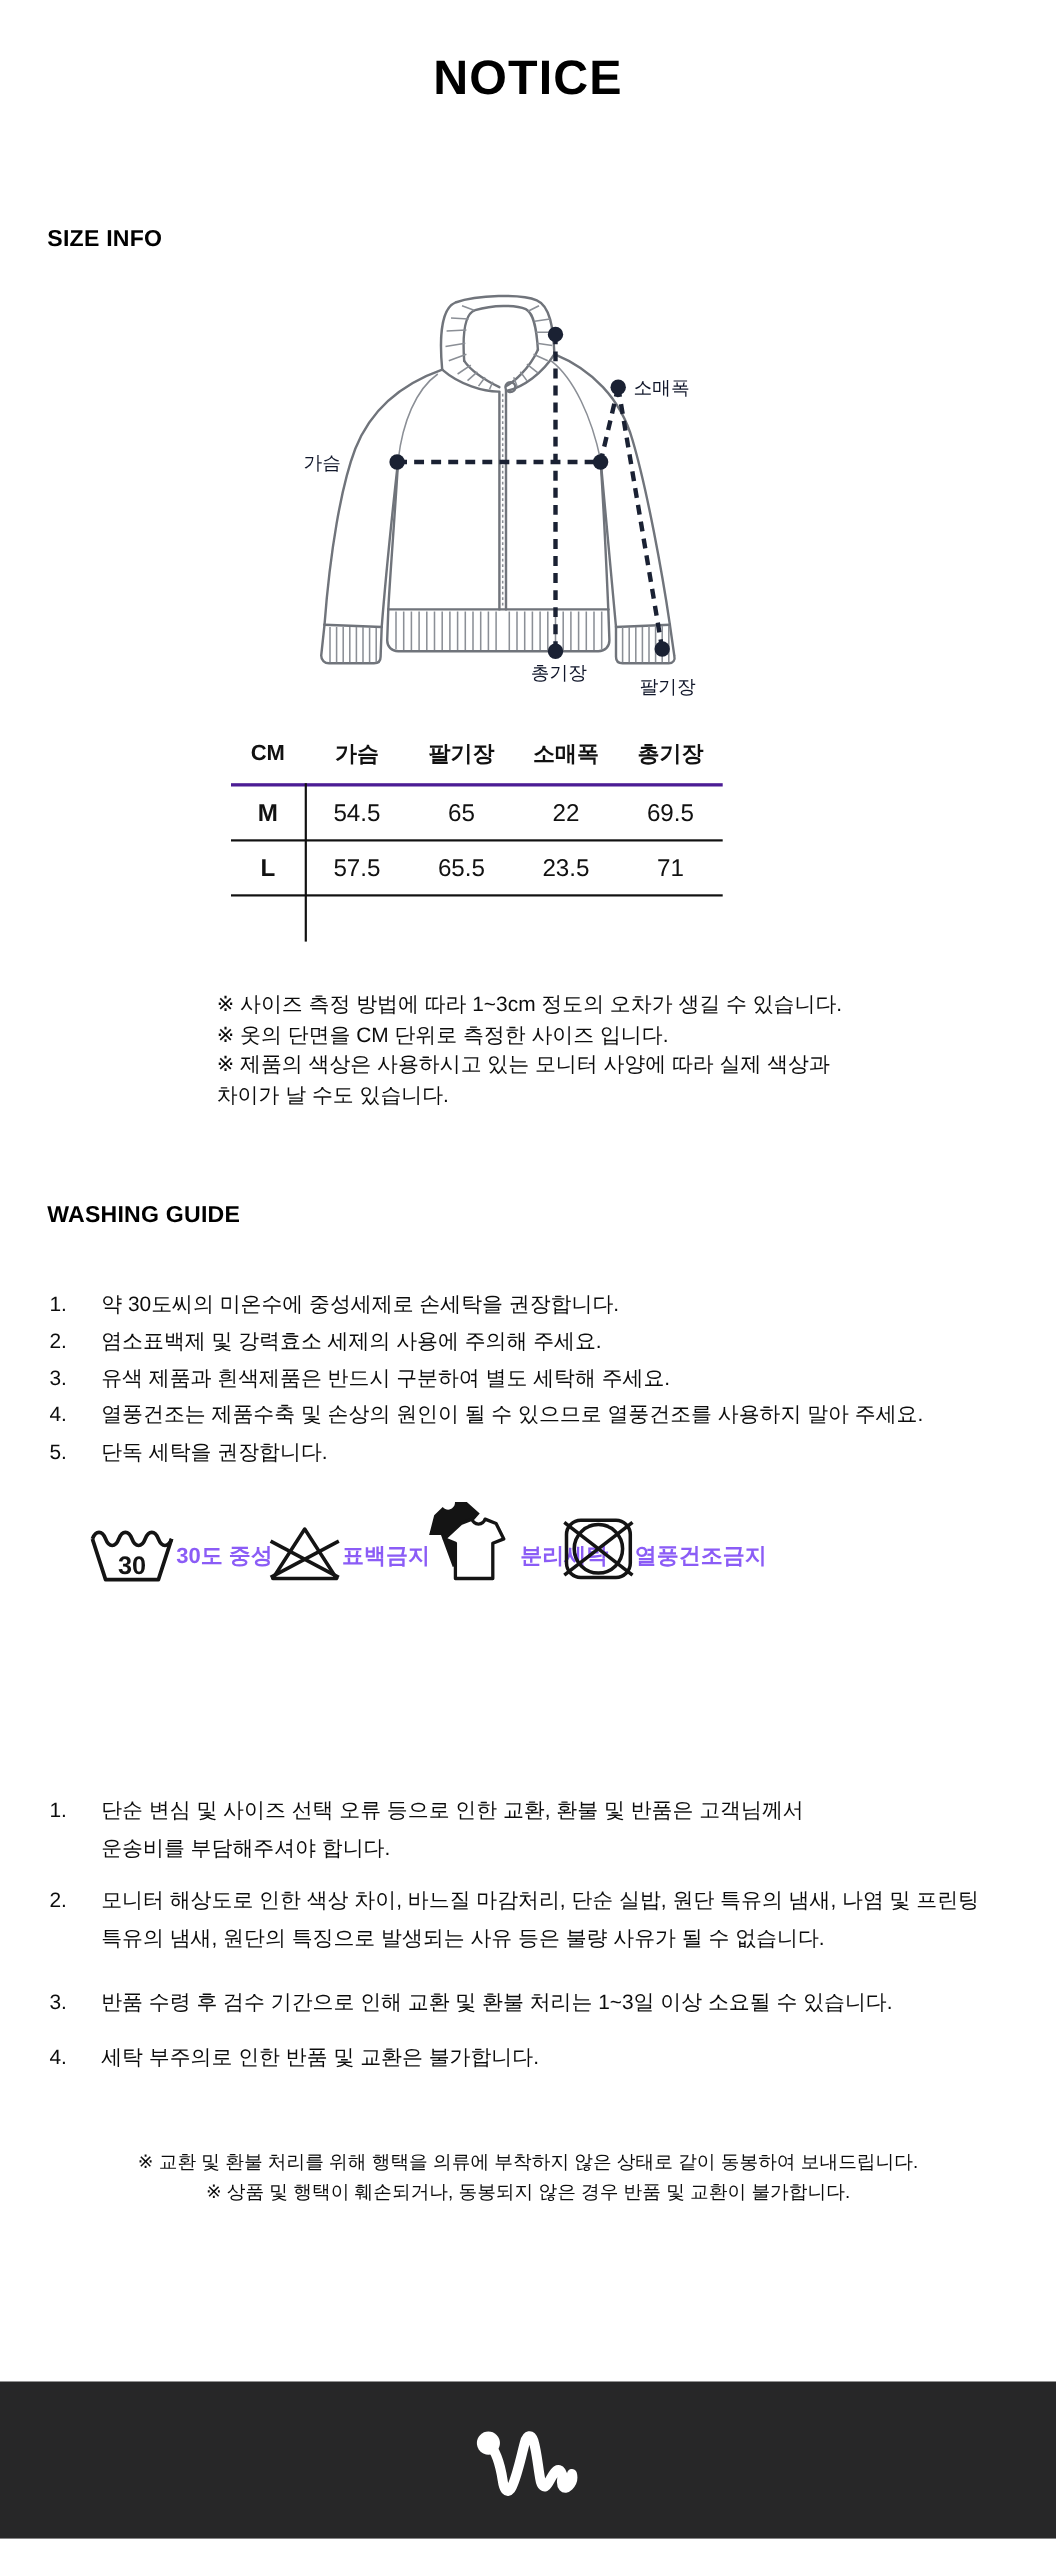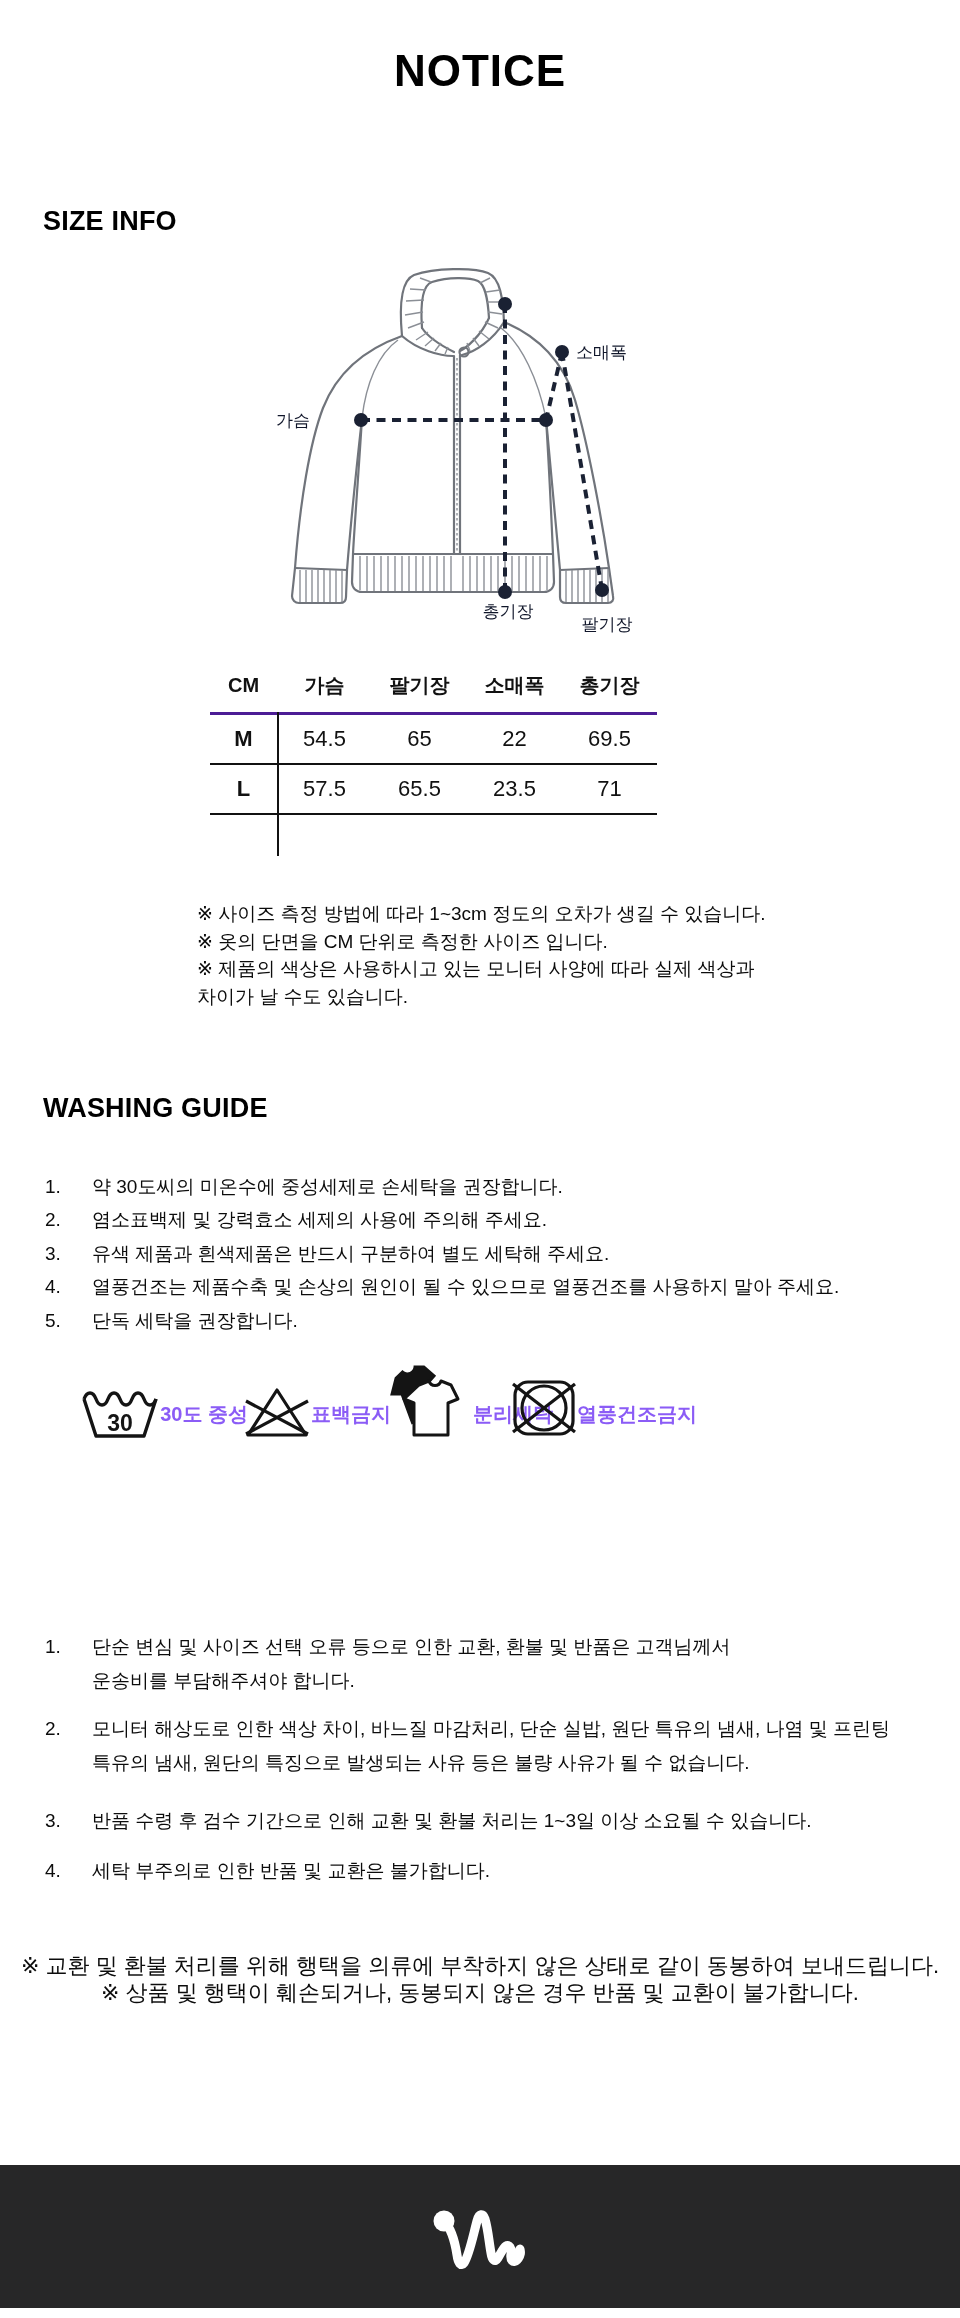--- a/index.html
+++ b/index.html
@@ -1,21 +1,21 @@
 <!DOCTYPE html>
 <html><head>
 <meta charset="utf-8">
 <style>
   html,body{margin:0;padding:0;background:#fff;}
   .page{position:relative;width:960px;height:2308px;background:#ffffff;overflow:hidden;
         font-family:"Liberation Sans","DejaVu Sans",sans-serif;color:#111;}
   .abs{position:absolute;}
   .notice-title{left:0;top:46px;width:960px;text-align:center;font-size:44px;font-weight:700;
         letter-spacing:1px;color:#000;}
-  .sec-title{font-size:27px;font-weight:700;color:#000;letter-spacing:0.2px;}
+  .sec-title{font-size:21px;font-weight:700;color:#000;letter-spacing:0.2px;}
   
   .size-table{left:210px;top:658px;width:447px;}
   .trow{display:flex;align-items:center;}
   .trow.header{height:54px;border-bottom:3px solid #4c1d95;font-weight:700;font-size:20px;}
   .trow.data{height:48px;font-size:22px;}
   .trow.data.mid{border-bottom:2px solid #111;}
   .trow.data.last{border-bottom:3px solid #111;}
   .tc0{width:67px;text-align:center;font-weight:700;}
   .tc{width:95px;text-align:center;}
   .vdivider{left:67px;top:54px;width:2px;height:144px;background:#111;}
@@ -23,21 +23,21 @@
   .size-notes{left:197px;top:900px;font-size:19px;line-height:27.5px;color:#0c0c0c;}
   
   .olist-row{position:absolute;height:34px;line-height:34px;font-size:19px;white-space:nowrap;color:#0c0c0c;}
   .olist-row .num{position:absolute;left:0;width:40px;}
   .olist-row .txt{position:absolute;left:47px;}
   
   .wicon-col{position:absolute;top:1346px;width:150px;height:112px;display:flex;
        align-items:center;justify-content:flex-end;}
   .wicon-box{height:74px;display:flex;align-items:flex-end;justify-content:center;}
   .wicon-label{margin-top:24px;font-size:20px;font-weight:700;color:#8b5cf6;white-space:nowrap;}
-  .centered-notes{left:0;top:1952px;width:960px;text-align:center;font-size:22px;line-height:27px;color:#0c0c0c;}
+  .centered-notes{left:0;top:1952px;width:960px;text-align:center;font-size:17px;line-height:27px;color:#0c0c0c;}
   .footer{left:0;top:2165px;width:960px;height:153px;background:#272728;display:flex;
        align-items:center;justify-content:center;}
   svg text{font-family:"Liberation Sans","DejaVu Sans",sans-serif;}
 </style>
 </head>
 <body>
 
 <div class="page">
 
   <div class="abs notice-title">NOTICE</div>

